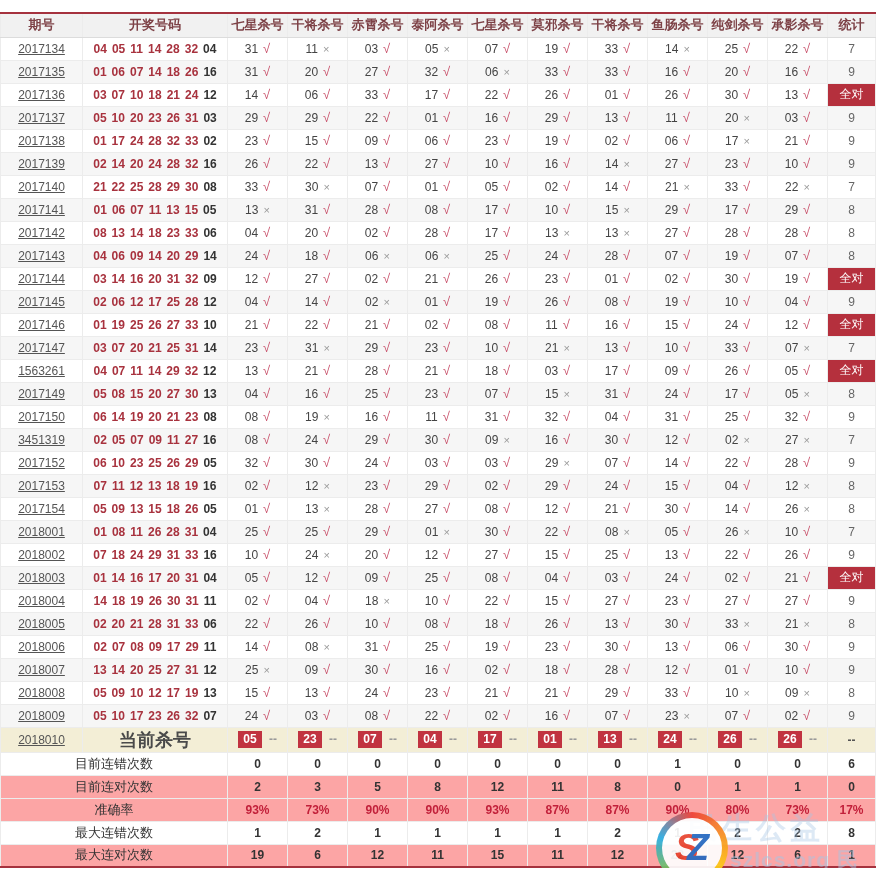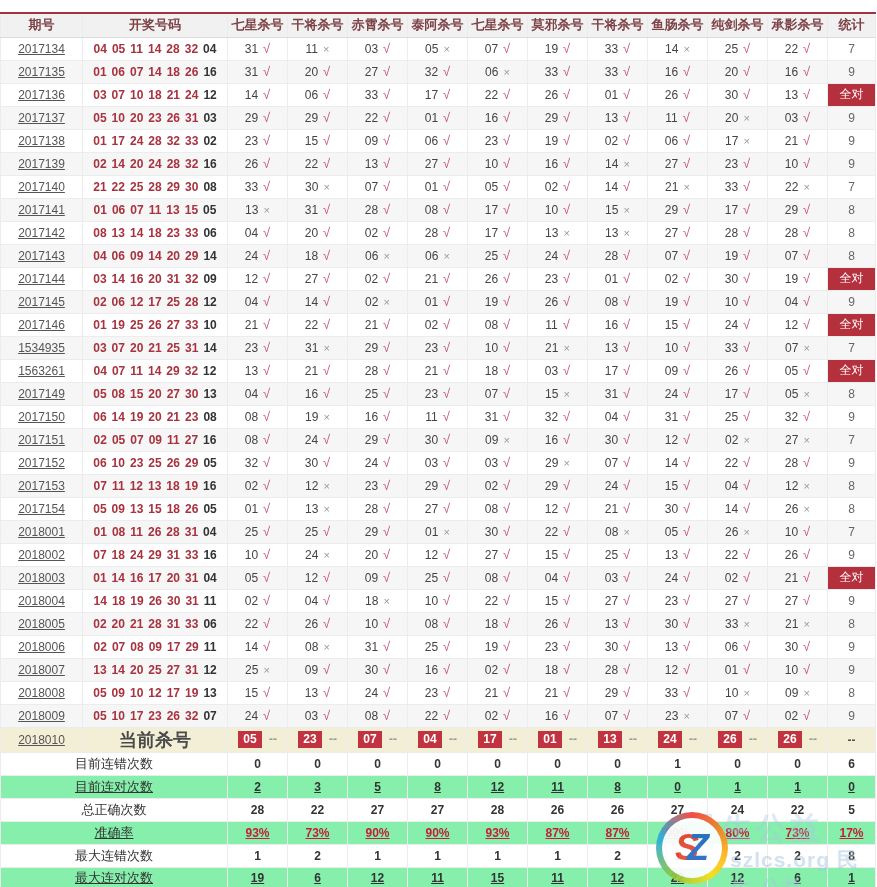--- a/index.html
+++ b/index.html
@@ -29,21 +29,21 @@
   td.allright { background:#b5303d !important; color:#fff; font-weight:normal; font-size:12px; }
 
   tr.current td { background:#f3eed6; color:#555; }
   tr.current .rowlabel { font-weight:bold; color:#4a4a4a; font-size:18px; }
   .kill-badge { display:inline-block; width:24px; height:17px; line-height:17px;
                 background:#c13340; color:#fff; font-weight:bold; font-size:12px;
                 margin-right:7px; vertical-align:middle; }
   .dash { color:#999; font-weight:bold; }
 
   tr.summary td { background:#fff; }
-  tr.summary.blue td { background:#86efac;text-decoration:underline; }
+  tr.summary.blue td { background:#fca5a5; }
   tr.summary .slabel { font-size:13px; color:#333; }
   tr.summary .sval { font-weight:bold; color:#333; }
   tr.summary.rate .sval { color:#c2203a; }
 
   
   .logo { position:absolute; left:656px; top:812px; width:72px; height:72px;
           border-radius:50%; opacity:.92; pointer-events:none;
           background:conic-gradient(#ef4136,#f7941e,#ffde17,#8dc63f,#27aae1,#ef4136); }
   .logo-inner { position:absolute; left:6px; top:6px; right:6px; bottom:6px;
                 background:#fff; border-radius:50%; display:flex; align-items:center;
@@ -282,21 +282,21 @@
           <td><span class="kv">02</span><span class="mark-check">√</span></td>
           <td><span class="kv">08</span><span class="mark-check">√</span></td>
           <td><span class="kv">11</span><span class="mark-check">√</span></td>
           <td><span class="kv">16</span><span class="mark-check">√</span></td>
           <td><span class="kv">15</span><span class="mark-check">√</span></td>
           <td><span class="kv">24</span><span class="mark-check">√</span></td>
           <td><span class="kv">12</span><span class="mark-check">√</span></td>
           <td class="stat allright">全对</td>
         </tr>
         <tr class="alt">
-          <td class="period">1534935</td>
+          <td class="period">2017147</td>
           <td class="draw"><span class="num-red">03</span><span class="num-red">07</span><span class="num-red">20</span><span class="num-red">21</span><span class="num-red">25</span><span class="num-red">31</span><span class="num-blue">14</span></td>
           <td><span class="kv">23</span><span class="mark-check">√</span></td>
           <td><span class="kv">31</span><span class="mark-cross">×</span></td>
           <td><span class="kv">29</span><span class="mark-check">√</span></td>
           <td><span class="kv">23</span><span class="mark-check">√</span></td>
           <td><span class="kv">10</span><span class="mark-check">√</span></td>
           <td><span class="kv">21</span><span class="mark-cross">×</span></td>
           <td><span class="kv">13</span><span class="mark-check">√</span></td>
           <td><span class="kv">10</span><span class="mark-check">√</span></td>
           <td><span class="kv">33</span><span class="mark-check">√</span></td>
@@ -342,21 +342,21 @@
           <td><span class="kv">11</span><span class="mark-check">√</span></td>
           <td><span class="kv">31</span><span class="mark-check">√</span></td>
           <td><span class="kv">32</span><span class="mark-check">√</span></td>
           <td><span class="kv">04</span><span class="mark-check">√</span></td>
           <td><span class="kv">31</span><span class="mark-check">√</span></td>
           <td><span class="kv">25</span><span class="mark-check">√</span></td>
           <td><span class="kv">32</span><span class="mark-check">√</span></td>
           <td class="stat">9</td>
         </tr>
         <tr class="alt">
-          <td class="period">2017151</td>
+          <td class="period">3451319</td>
           <td class="draw"><span class="num-red">02</span><span class="num-red">05</span><span class="num-red">07</span><span class="num-red">09</span><span class="num-red">11</span><span class="num-red">27</span><span class="num-blue">16</span></td>
           <td><span class="kv">08</span><span class="mark-check">√</span></td>
           <td><span class="kv">24</span><span class="mark-check">√</span></td>
           <td><span class="kv">29</span><span class="mark-check">√</span></td>
           <td><span class="kv">30</span><span class="mark-check">√</span></td>
           <td><span class="kv">09</span><span class="mark-cross">×</span></td>
           <td><span class="kv">16</span><span class="mark-check">√</span></td>
           <td><span class="kv">30</span><span class="mark-check">√</span></td>
           <td><span class="kv">12</span><span class="mark-check">√</span></td>
           <td><span class="kv">02</span><span class="mark-cross">×</span></td>
@@ -579,34 +579,20 @@
           <td class="sval">5</td>
           <td class="sval">8</td>
           <td class="sval">12</td>
           <td class="sval">11</td>
           <td class="sval">8</td>
           <td class="sval">0</td>
           <td class="sval">1</td>
           <td class="sval">1</td>
           <td class="sval">0</td>
         </tr>
-        <tr class="summary">
-          <td class="slabel" colspan="2">总正确次数</td>
-          <td class="sval">28</td>
-          <td class="sval">22</td>
-          <td class="sval">27</td>
-          <td class="sval">27</td>
-          <td class="sval">28</td>
-          <td class="sval">26</td>
-          <td class="sval">26</td>
-          <td class="sval">27</td>
-          <td class="sval">24</td>
-          <td class="sval">22</td>
-          <td class="sval">5</td>
-        </tr>
         <tr class="summary blue rate">
           <td class="slabel" colspan="2">准确率</td>
           <td class="sval">93%</td>
           <td class="sval">73%</td>
           <td class="sval">90%</td>
           <td class="sval">90%</td>
           <td class="sval">93%</td>
           <td class="sval">87%</td>
           <td class="sval">87%</td>
           <td class="sval">90%</td>

